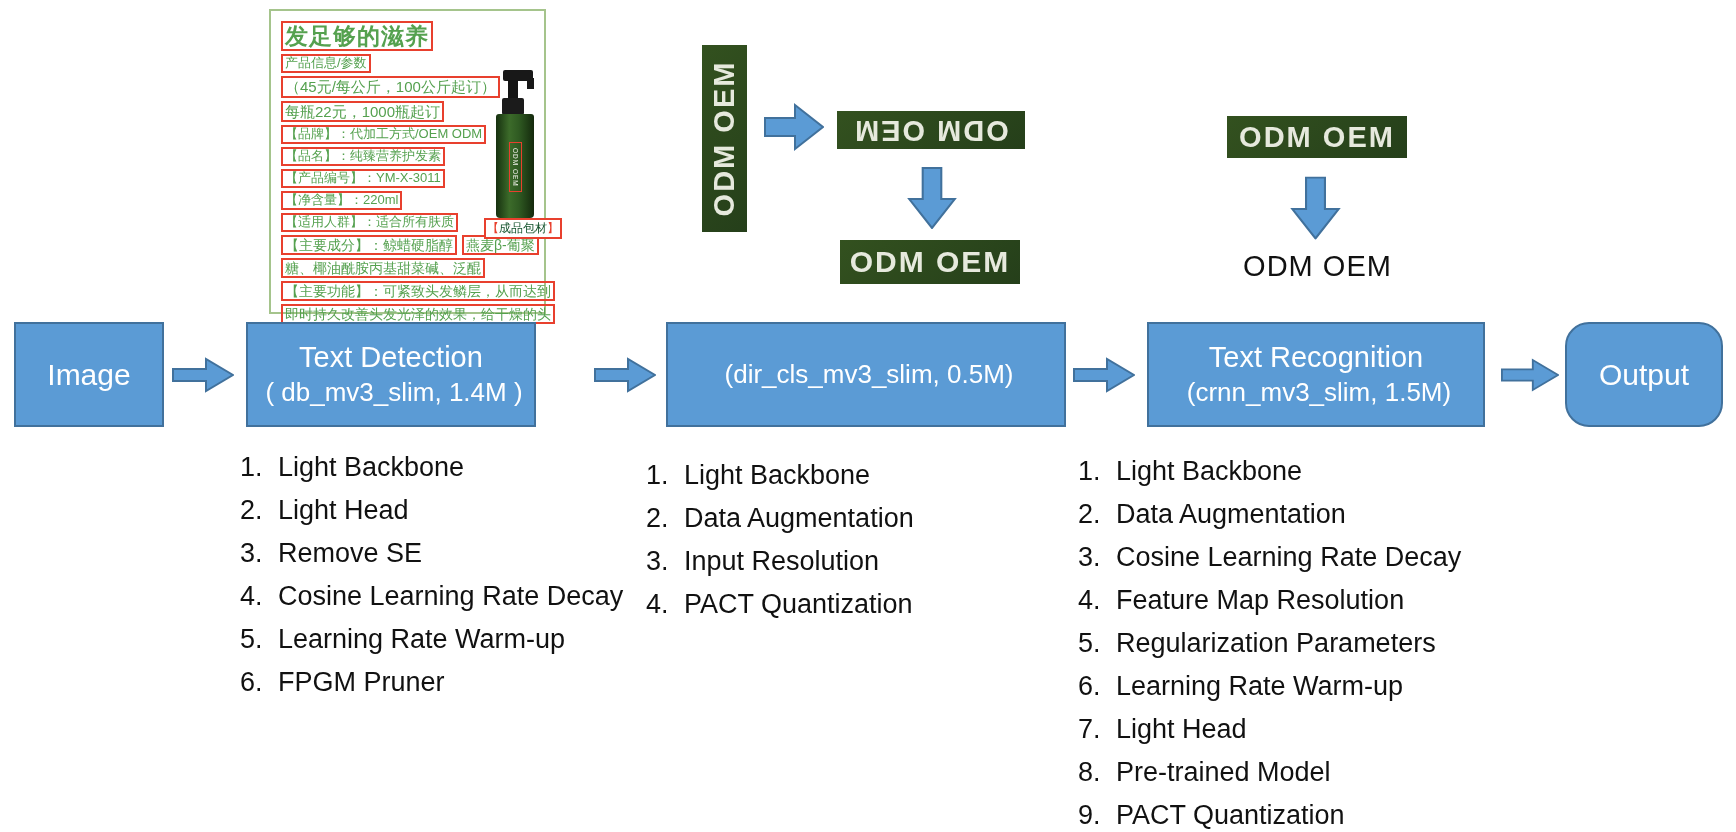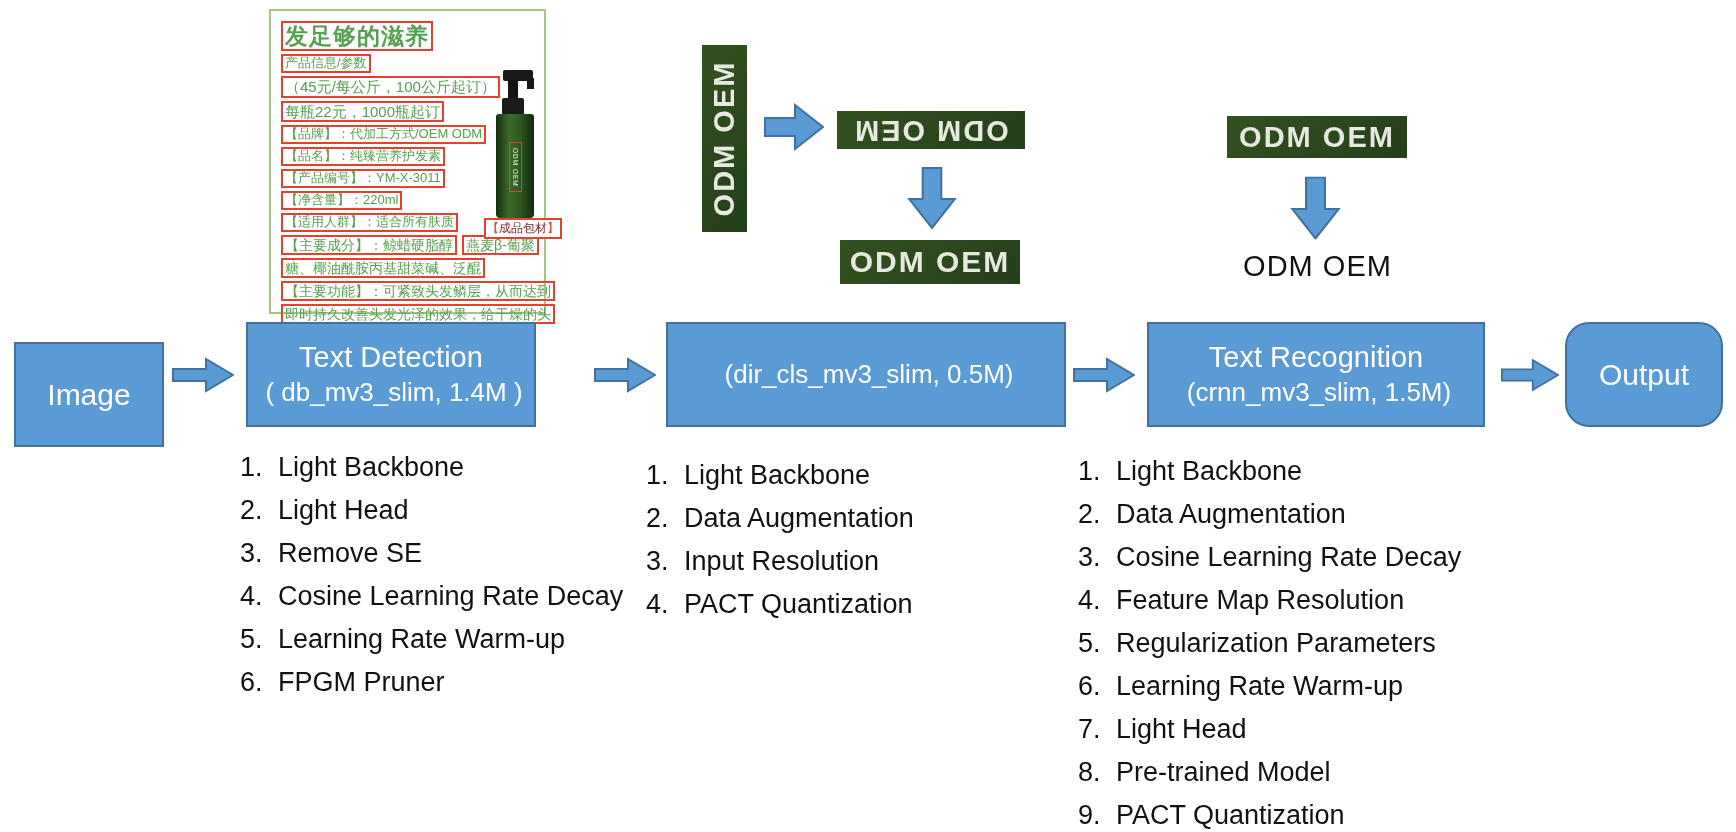--- a/index.html
+++ b/index.html
@@ -24,21 +24,21 @@
   .pump-stem  { position:absolute; left:13px; top:10px; width:10px; height:20px; background:#141414; }
   .pump-cap   { position:absolute; left:7px;  top:28px; width:22px; height:17px; background:#1b1b1b; border-radius:2px; }
   .bottle-body{ position:absolute; left:1px;  top:44px; width:38px; height:104px; border-radius:3px 3px 4px 4px;
     background:linear-gradient(90deg,#16300f 0%,#3c6b2a 35%,#2f5a22 60%,#14290d 100%); }
   .bottle-tag { position:absolute; left:13px; top:28px; width:13px; height:50px; border:1.5px solid #e8402e;
     display:flex; align-items:center; justify-content:center; }
   .bottle-tag span { writing-mode:vertical-rl; font-size:6.5px; color:#f0f0e8; letter-spacing:1px; white-space:nowrap; }
   .pkg-label { position:absolute; left:484px; top:218px; border:2px solid #e8402e; background:#fff;
     font-size:12px; padding:0 1px; white-space:nowrap; }
   .pkg-label .br { color:#e8402e; }
-  .pkg-label .gr { color:#7f1d1d; }
+  .pkg-label .gr { color:#14532d; }
 
   
   .strip { position:absolute; background:linear-gradient(135deg,#33511f,#253f1a);
     color:#e6e9dd; font-weight:700; display:flex; align-items:center; justify-content:center;
     letter-spacing:2px; overflow:hidden; }
   .strip-vertical  { left:702px; top:45px;  width:45px;  height:187px; font-size:29px; }
   .strip-vertical span { transform:rotate(-90deg); white-space:nowrap; }
   .strip-flipped   { left:837px; top:111px; width:188px; height:38px; font-size:29px; }
   .strip-flipped span { transform:rotate(180deg); white-space:nowrap; }
   .strip-rectified { left:840px; top:240px; width:180px; height:44px; font-size:30px; }
@@ -51,21 +51,21 @@
   .arr { position:absolute; }
   .arr svg { display:block; }
 
   
   .pbox { position:absolute; top:322px; height:105px; background:#5b9bd5; border:2px solid #41719c;
     color:#fff; display:flex; flex-direction:column; align-items:center; justify-content:center;
     text-align:center; gap:3px; }
   .pbox .t1 { font-size:29px; line-height:1.15; }
   .pbox .t2 { font-size:26px; line-height:1.15;margin-left:6px; }
   .pbox .single { font-size:30px; }
-  #box-image  { left:14px;   width:150px;margin-top:20px; }
+  #box-image  { left:14px;   width:150px; }
   #box-detect { left:246px;  width:290px; }
   #box-rectify{ left:666px;  width:400px; }
   #box-recog  { left:1147px; width:338px; }
   #box-output { left:1565px; width:158px;border-radius:24px; }
 
   
   .olist { position:absolute; display:flex; flex-direction:column; color:#111; }
   #list-detect { left:240px;  top:446px; }
   #list-rectify{ left:646px;  top:454px; }
   #list-recog  { left:1078px; top:450px; }

